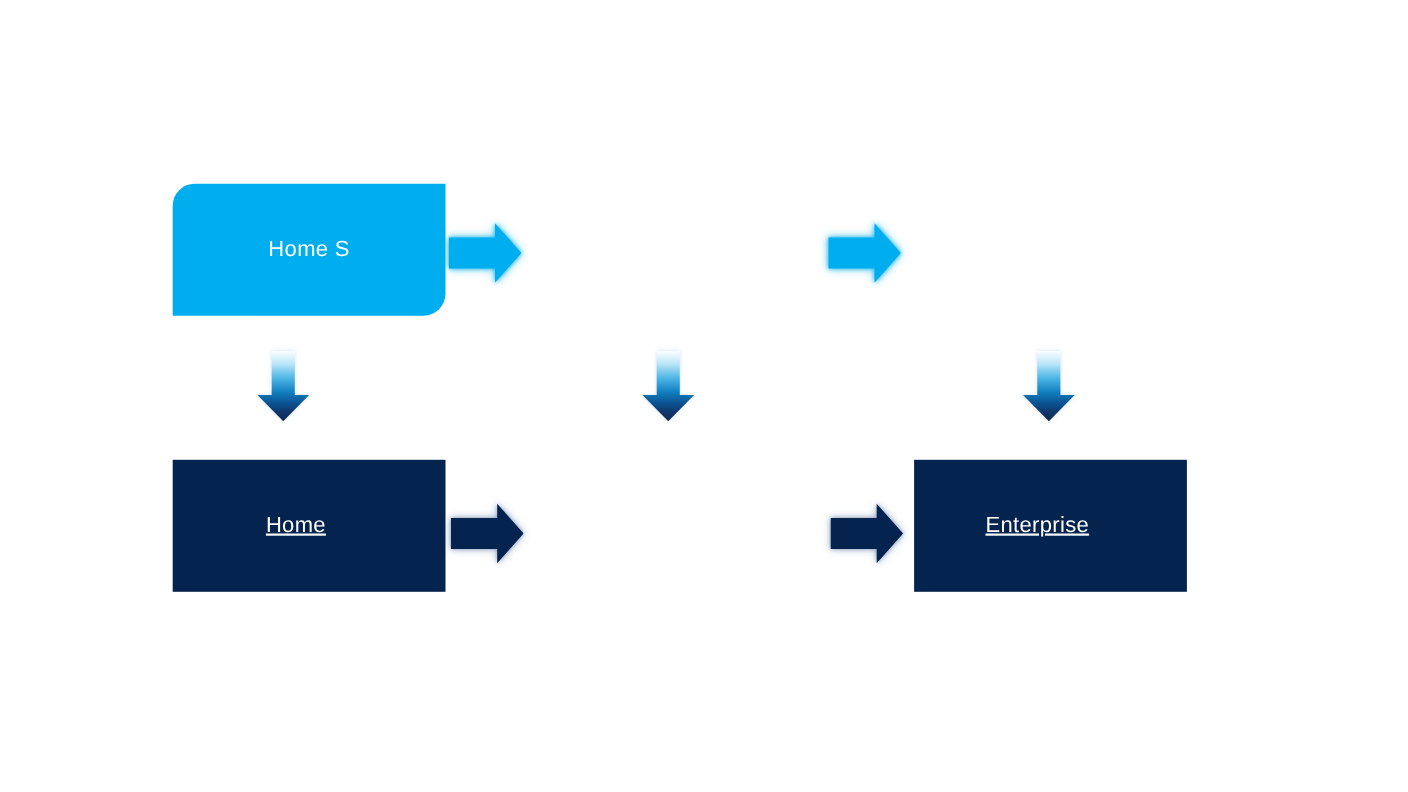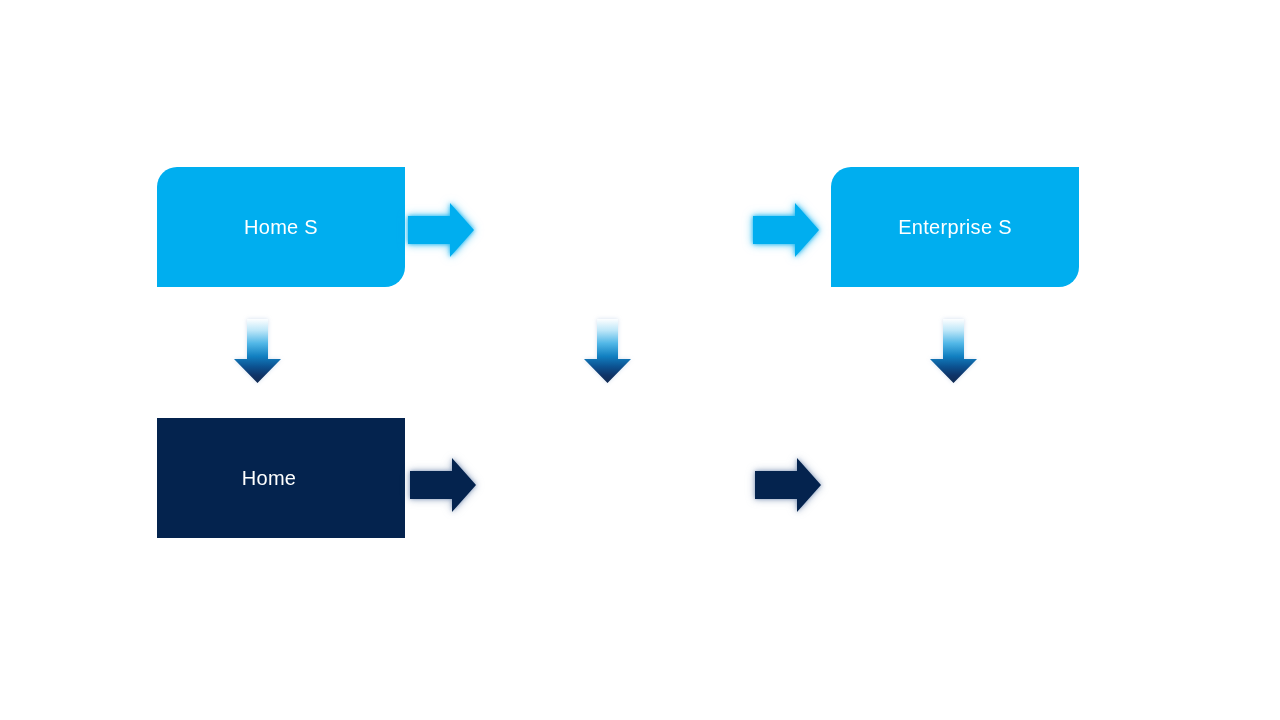--- a/index.html
+++ b/index.html
@@ -40,20 +40,21 @@
     background: #04234E;
   }
   .node-label {
     color: #ffffff;
     font-size: 20px;
     letter-spacing: 0.3px;
     white-space: nowrap;
   }
   .bottom-box .node-label {
     transform: translateX(-12px);
+    text-decoration: underline;
   }
 
   .h-arrow {
     position: absolute;
     width: 66px;
     height: 54px;
   }
   .h-arrow.row-top { top: 203px; }
   .h-arrow.row-bottom { top: 458px; }
   .h-arrow.gap1 { left: 408px; }
@@ -103,23 +104,20 @@
         <stop offset="0.74" stop-color="#0C5392"></stop>
         <stop offset="0.88" stop-color="#0F3468"></stop>
         <stop offset="1" stop-color="#112A52"></stop>
       </linearGradient>
     </defs>
   </svg>
 
   <div class="node top-box col0">
     <span class="node-label">Home S</span>
   </div>
-  <div class="node top-box col2">
-    <span class="node-label">Enterprise S</span>
-  </div>
 
   <div class="h-arrow row-top gap1 light">
     <svg width="66" height="54" viewBox="0 0 66 54">
       <path d="M0,13 L42,13 L42,0 L66,27 L42,54 L42,41 L0,41 Z" fill="#00AEEF"></path>
     </svg>
   </div>
   <div class="h-arrow row-top gap2 light">
     <svg width="66" height="54" viewBox="0 0 66 54">
       <path d="M0,13 L42,13 L42,0 L66,27 L42,54 L42,41 L0,41 Z" fill="#00AEEF"></path>
     </svg>
@@ -137,20 +135,23 @@
   </div>
   <div class="down-arrow col-c">
     <svg width="47" height="64" viewBox="0 0 47 64">
       <path d="M13,0 L34,0 L34,40 L47,40 L23.5,64 L0,40 L13,40 Z" fill="url(#downGrad)"></path>
     </svg>
   </div>
 
   <div class="node bottom-box col0">
     <span class="node-label">Home</span>
   </div>
+  <div class="node bottom-box col2">
+    <span class="node-label">Enterprise</span>
+  </div>
 
   <div class="h-arrow row-bottom gap1 dark">
     <svg width="66" height="54" viewBox="0 0 66 54">
       <path d="M0,13 L42,13 L42,0 L66,27 L42,54 L42,41 L0,41 Z" fill="#04234E"></path>
     </svg>
   </div>
   <div class="h-arrow row-bottom gap2 dark">
     <svg width="66" height="54" viewBox="0 0 66 54">
       <path d="M0,13 L42,13 L42,0 L66,27 L42,54 L42,41 L0,41 Z" fill="#04234E"></path>
     </svg>

